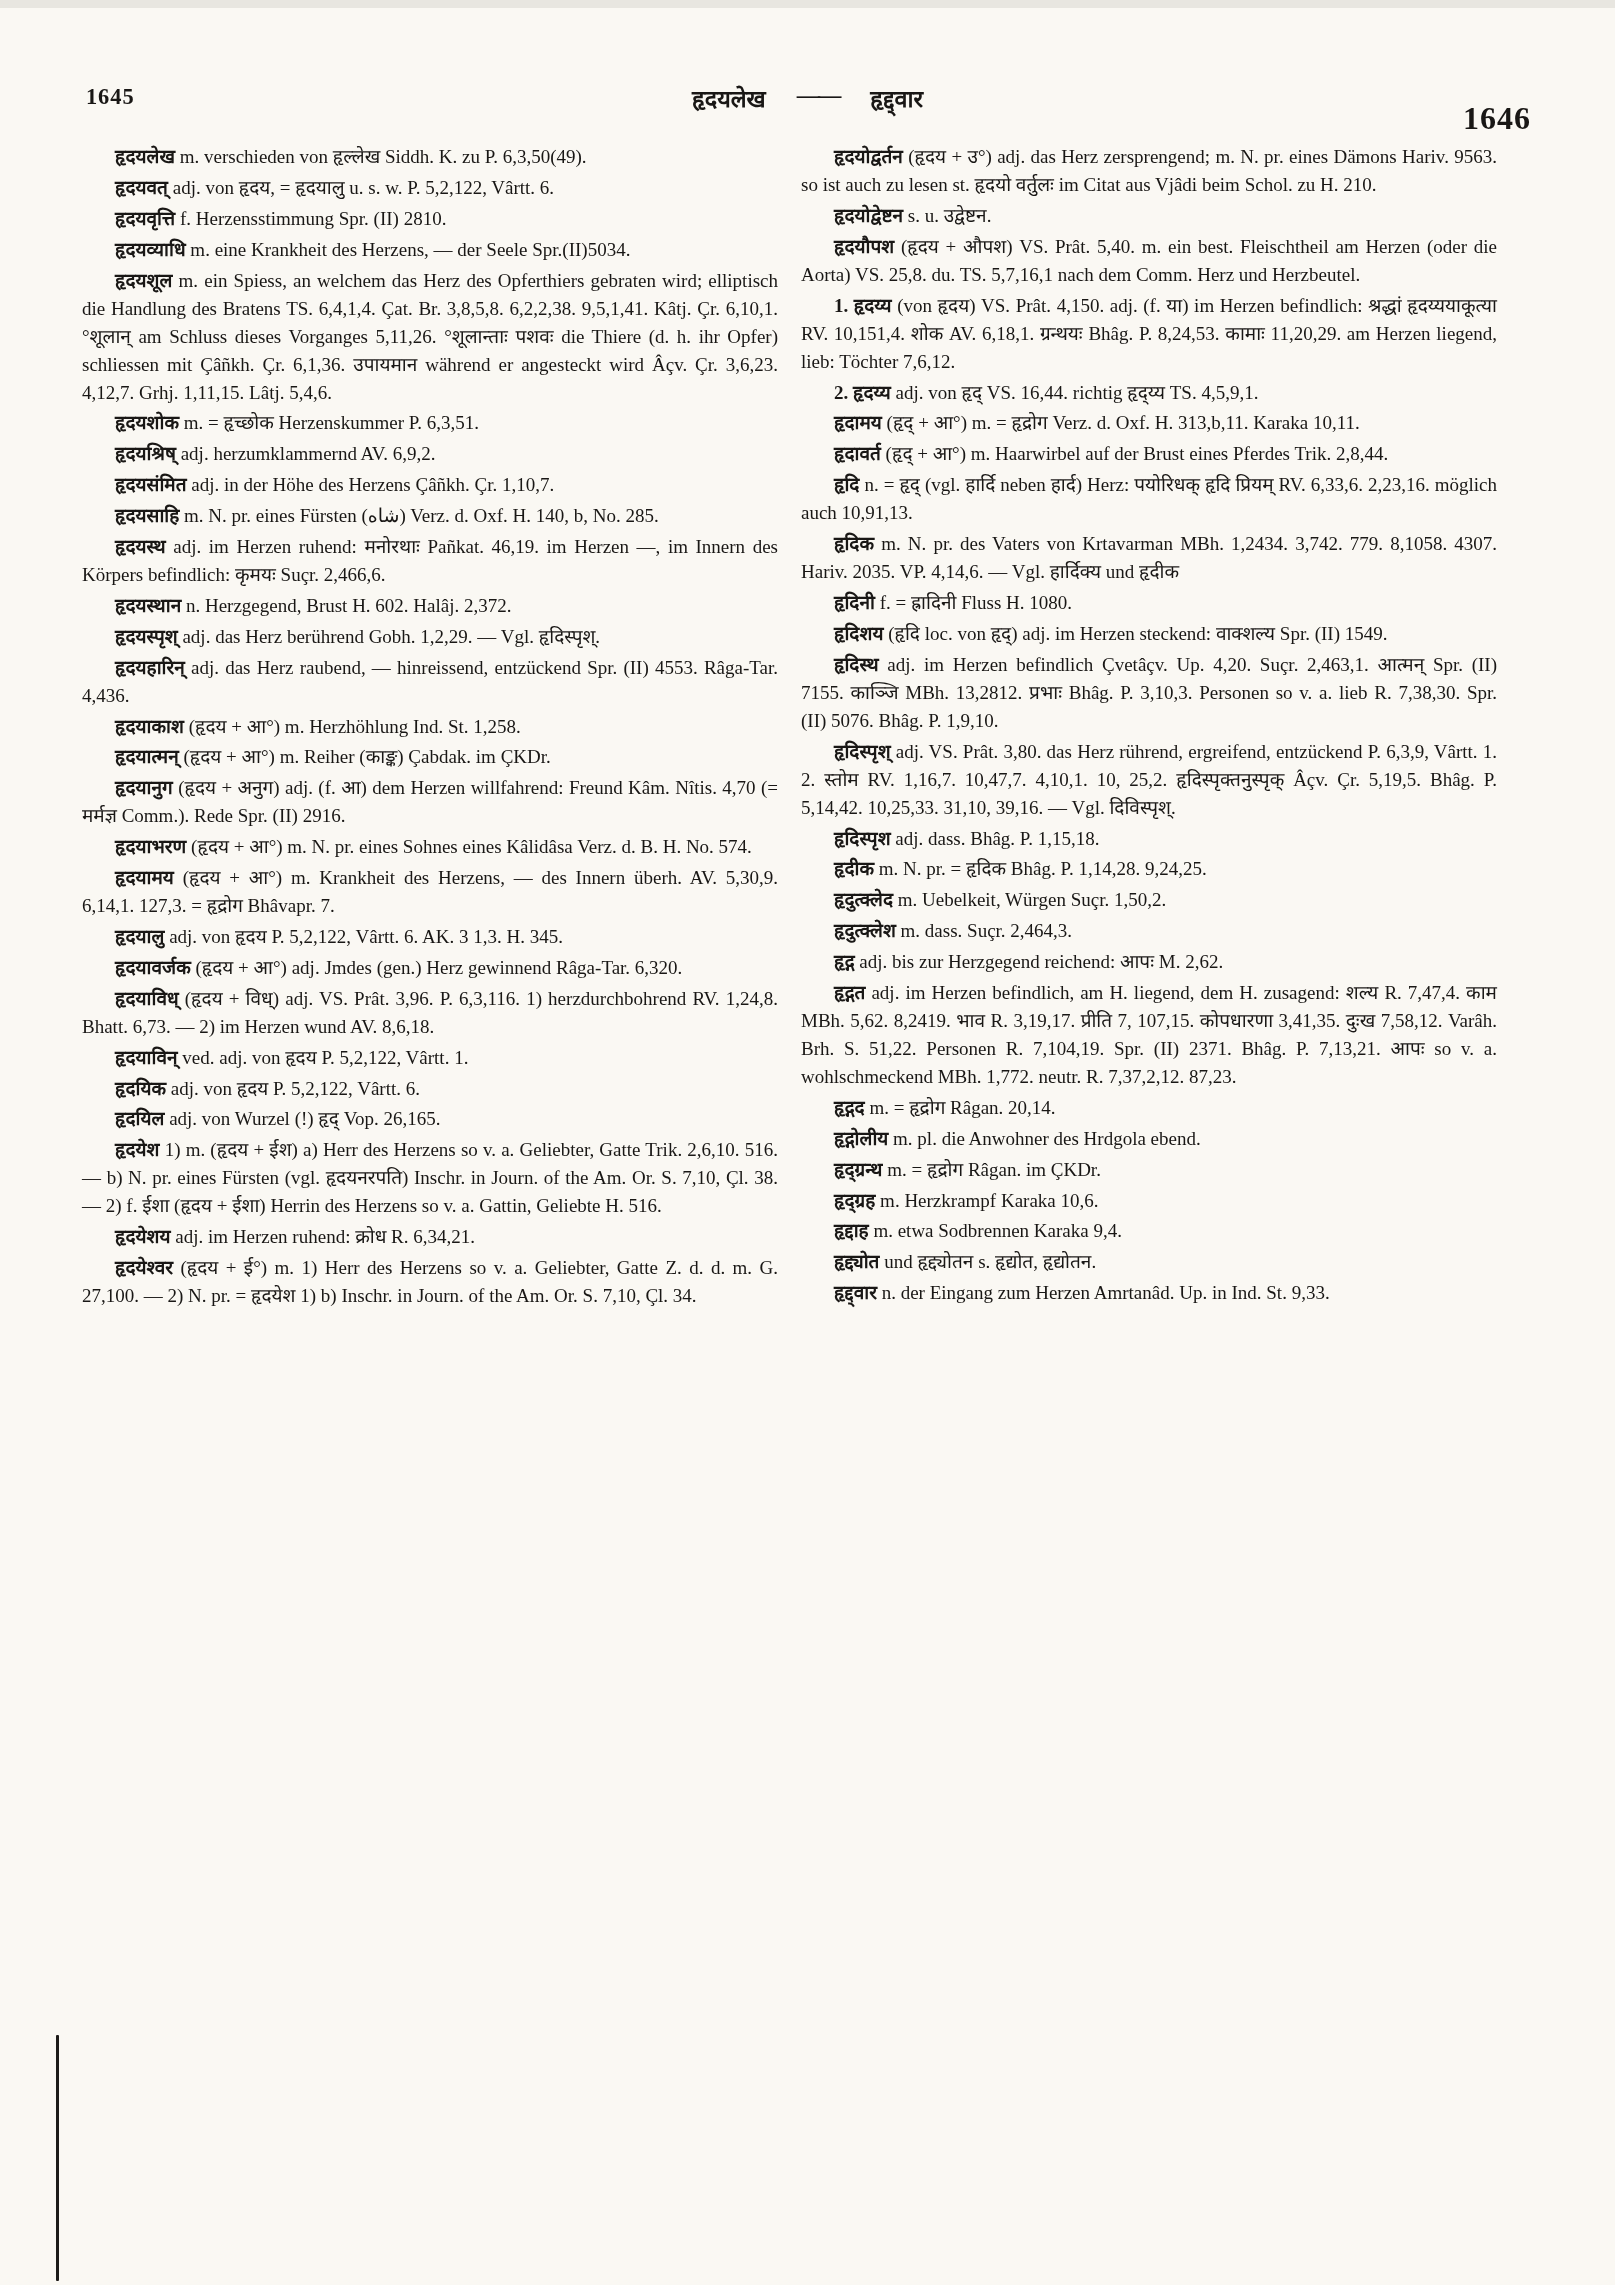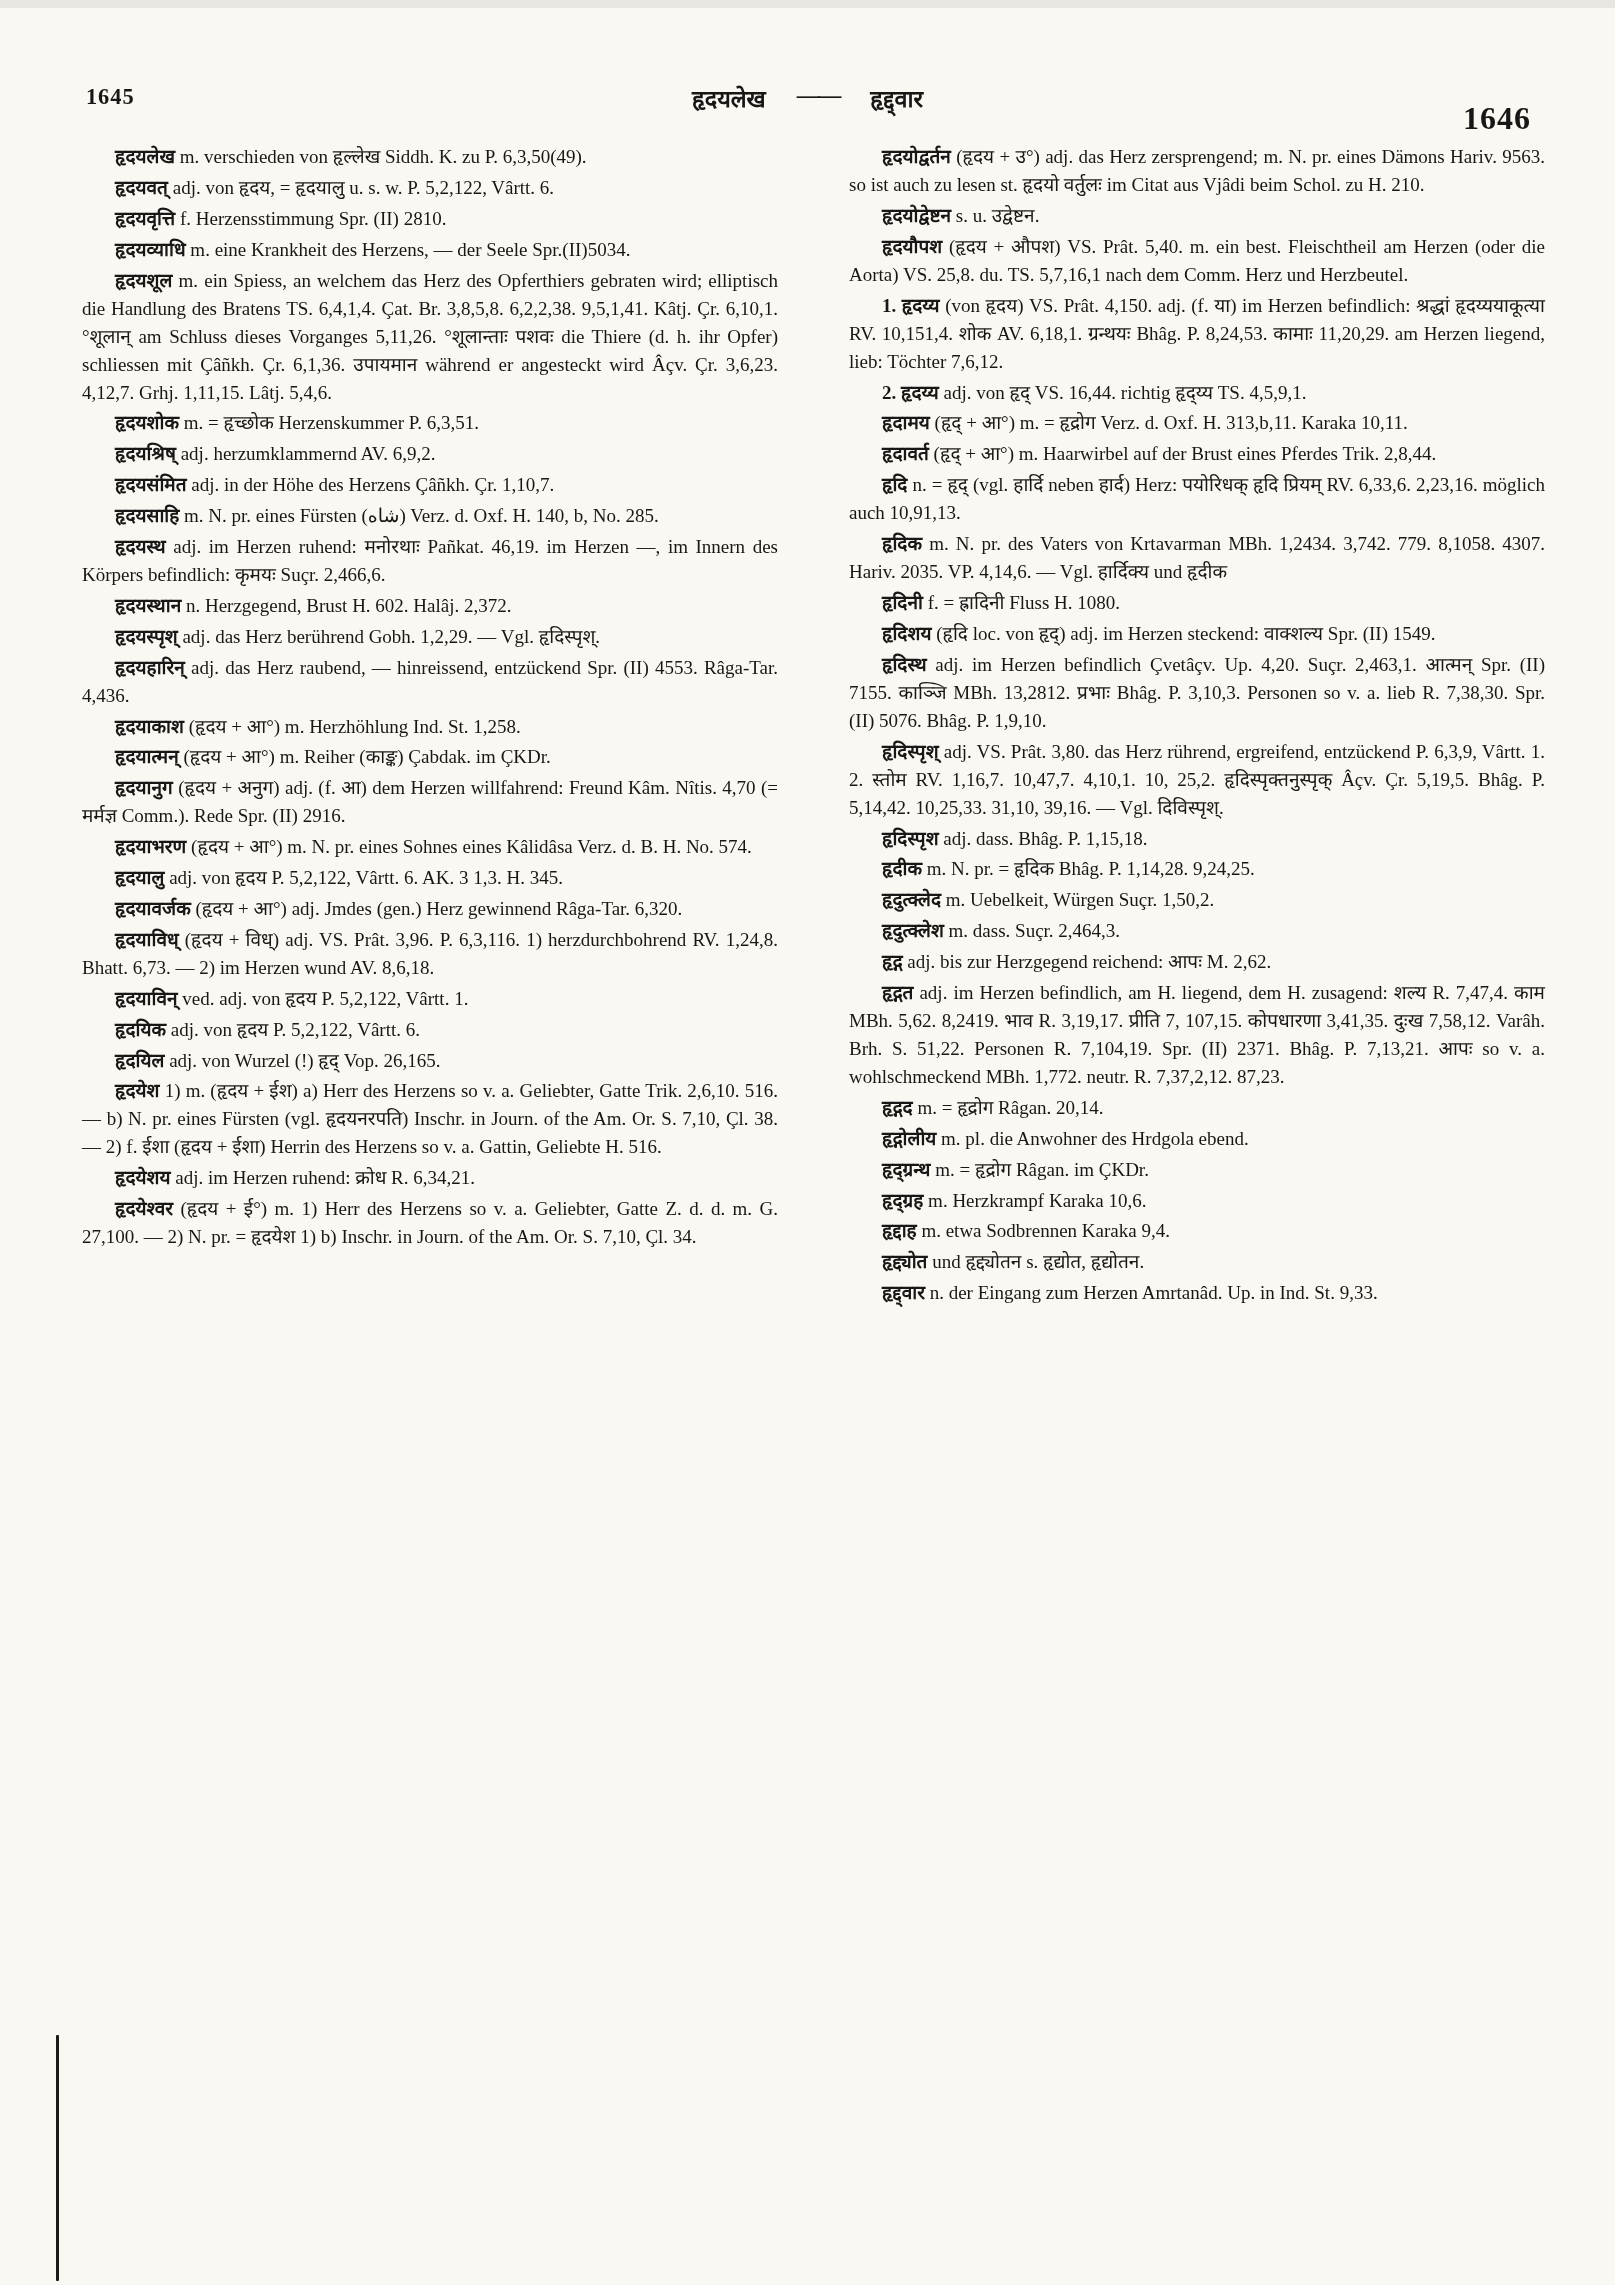--- a/index.html
+++ b/index.html
@@ -45,21 +45,21 @@
     margin: 0 25px;
     transform: translateY(-3.9px);
     letter-spacing: -2px;
   }
   .columns {
     position: absolute;
     top: 135px;
     left: 82px;
     right: 99px;
     display: flex;
-    gap: 71px;
+    gap: 23px;
   }
   .col {
     width: 696px;
     flex: 0 0 696px;
   }
   .entry {
     margin: 0 0 2.9px 0;
     font-size: 19px;
     line-height: 28px;
     text-align: justify;
@@ -109,20 +109,21 @@
         <p class="entry"><span class="headword">हृदयसंमित</span><span class="entry-body"> adj. in der Höhe des Herzens Çâñkh. Çr. 1,10,7.</span></p>
         <p class="entry"><span class="headword">हृदयसाहि</span><span class="entry-body"> m. N. pr. eines Fürsten (شاه) Verz. d. Oxf. H. 140, b, No. 285.</span></p>
         <p class="entry"><span class="headword">हृदयस्थ</span><span class="entry-body"> adj. im Herzen ruhend: मनोरथाः Pañkat. 46,19. im Herzen —, im Innern des Körpers befindlich: कृमयः Suçr. 2,466,6.</span></p>
         <p class="entry"><span class="headword">हृदयस्थान</span><span class="entry-body"> n. Herzgegend, Brust H. 602. Halâj. 2,372.</span></p>
         <p class="entry"><span class="headword">हृदयस्पृश्</span><span class="entry-body"> adj. das Herz berührend Gobh. 1,2,29. — Vgl. हृदिस्पृश्.</span></p>
         <p class="entry"><span class="headword">हृदयहारिन्</span><span class="entry-body"> adj. das Herz raubend, — hinreissend, entzückend Spr. (II) 4553. Râga-Tar. 4,436.</span></p>
         <p class="entry"><span class="headword">हृदयाकाश</span><span class="entry-body"> (हृदय + आ°) m. Herzhöhlung Ind. St. 1,258.</span></p>
         <p class="entry"><span class="headword">हृदयात्मन्</span><span class="entry-body"> (हृदय + आ°) m. Reiher (काङ्क) Çabdak. im ÇKDr.</span></p>
         <p class="entry"><span class="headword">हृदयानुग</span><span class="entry-body"> (हृदय + अनुग) adj. (f. आ) dem Herzen willfahrend: Freund Kâm. Nîtis. 4,70 (= मर्मज्ञ Comm.). Rede Spr. (II) 2916.</span></p>
         <p class="entry"><span class="headword">हृदयाभरण</span><span class="entry-body"> (हृदय + आ°) m. N. pr. eines Sohnes eines Kâlidâsa Verz. d. B. H. No. 574.</span></p>
+        <p class="entry"><span class="headword">हृदयामय</span><span class="entry-body"> (हृदय + आ°) m. Krankheit des Herzens, — des Innern überh. AV. 5,30,9. 6,14,1. 127,3. = हृद्रोग Bhâvapr. 7.</span></p>
         <p class="entry"><span class="headword">हृदयालु</span><span class="entry-body"> adj. von हृदय P. 5,2,122, Vârtt. 6. AK. 3 1,3. H. 345.</span></p>
         <p class="entry"><span class="headword">हृदयावर्जक</span><span class="entry-body"> (हृदय + आ°) adj. Jmdes (gen.) Herz gewinnend Râga-Tar. 6,320.</span></p>
         <p class="entry"><span class="headword">हृदयाविध्</span><span class="entry-body"> (हृदय + विध्) adj. VS. Prât. 3,96. P. 6,3,116. 1) herzdurchbohrend RV. 1,24,8. Bhatt. 6,73. — 2) im Herzen wund AV. 8,6,18.</span></p>
         <p class="entry"><span class="headword">हृदयाविन्</span><span class="entry-body"> ved. adj. von हृदय P. 5,2,122, Vârtt. 1.</span></p>
         <p class="entry"><span class="headword">हृदयिक</span><span class="entry-body"> adj. von हृदय P. 5,2,122, Vârtt. 6.</span></p>
         <p class="entry"><span class="headword">हृदयिल</span><span class="entry-body"> adj. von Wurzel (!) हृद् Vop. 26,165.</span></p>
         <p class="entry"><span class="headword">हृदयेश</span><span class="entry-body"> 1) m. (हृदय + ईश) a) Herr des Herzens so v. a. Geliebter, Gatte Trik. 2,6,10. 516. — b) N. pr. eines Fürsten (vgl. हृदयनरपति) Inschr. in Journ. of the Am. Or. S. 7,10, Çl. 38. — 2) f. ईशा (हृदय + ईशा) Herrin des Herzens so v. a. Gattin, Geliebte H. 516.</span></p>
         <p class="entry"><span class="headword">हृदयेशय</span><span class="entry-body"> adj. im Herzen ruhend: क्रोध R. 6,34,21.</span></p>
         <p class="entry"><span class="headword">हृदयेश्वर</span><span class="entry-body"> (हृदय + ई°) m. 1) Herr des Herzens so v. a. Geliebter, Gatte Z. d. d. m. G. 27,100. — 2) N. pr. = हृदयेश 1) b) Inschr. in Journ. of the Am. Or. S. 7,10, Çl. 34.</span></p>
       </div>

